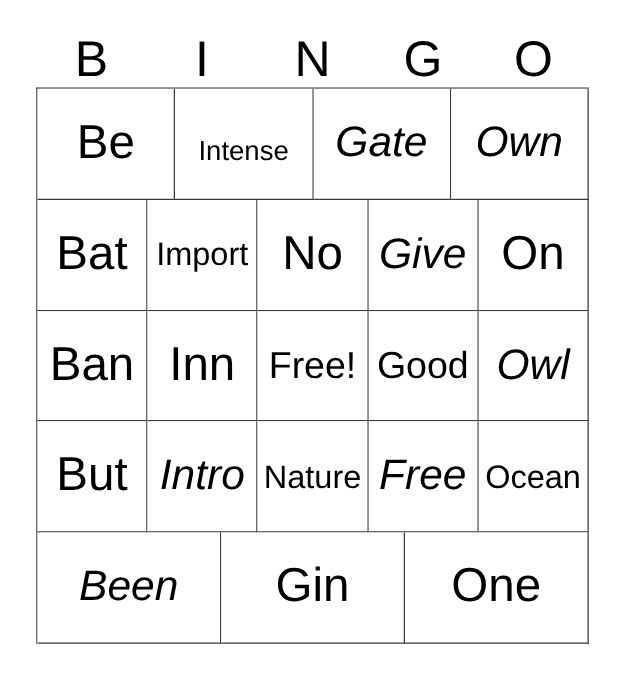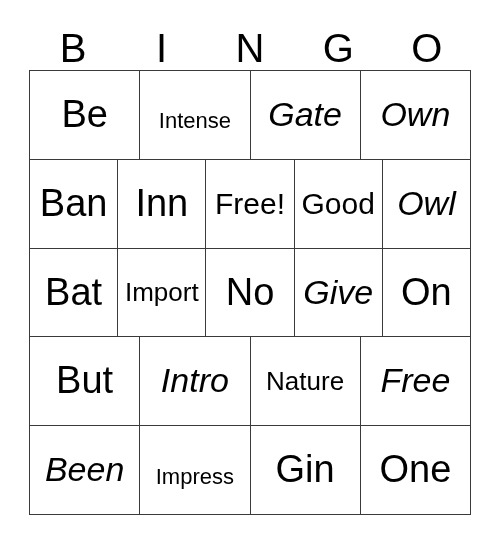--- a/index.html
+++ b/index.html
@@ -106,75 +106,75 @@
       <div class="cell">
           <span class="cell-text fs-lg">Gate</span>
         </div>
       <div class="cell">
           <span class="cell-text fs-lg">Own</span>
         </div>
     </div>
 
     <div class="grid-row">
       <div class="cell">
+          <span class="cell-text fs-xl">Bat</span>
+        </div>
+      <div class="cell">
+          <span class="cell-text fs-sm">Import</span>
+        </div>
+      <div class="cell">
+          <span class="cell-text fs-xl">No</span>
+        </div>
+      <div class="cell">
+          <span class="cell-text fs-lg">Give</span>
+        </div>
+      <div class="cell">
+          <span class="cell-text fs-xl">On</span>
+        </div>
+    </div>
+
+    <div class="grid-row">
+      <div class="cell">
           <span class="cell-text fs-xl">Ban</span>
         </div>
       <div class="cell">
           <span class="cell-text fs-xl">Inn</span>
         </div>
       <div class="cell">
           <span class="cell-text fs-md">Free!</span>
         </div>
       <div class="cell">
           <span class="cell-text fs-md">Good</span>
         </div>
       <div class="cell">
           <span class="cell-text fs-lg">Owl</span>
         </div>
     </div>
 
     <div class="grid-row">
       <div class="cell">
-          <span class="cell-text fs-xl">Bat</span>
-        </div>
-      <div class="cell">
-          <span class="cell-text fs-sm">Import</span>
-        </div>
-      <div class="cell">
-          <span class="cell-text fs-xl">No</span>
-        </div>
-      <div class="cell">
-          <span class="cell-text fs-lg">Give</span>
-        </div>
-      <div class="cell">
-          <span class="cell-text fs-xl">On</span>
-        </div>
-    </div>
-
-    <div class="grid-row">
-      <div class="cell">
           <span class="cell-text fs-xl">But</span>
         </div>
       <div class="cell">
           <span class="cell-text fs-lg">Intro</span>
         </div>
       <div class="cell">
           <span class="cell-text fs-sm">Nature</span>
         </div>
       <div class="cell">
           <span class="cell-text fs-lg">Free</span>
         </div>
+      <div class="cell">
+          <span class="cell-text fs-sm">Ocean</span>
+        </div>
     </div>
 
     <div class="grid-row">
       <div class="cell">
           <span class="cell-text fs-lg">Been</span>
-        </div>
-      <div class="cell">
-          <span class="cell-text fs-xs">Impress</span>
         </div>
       <div class="cell">
           <span class="cell-text fs-xl">Gin</span>
         </div>
       <div class="cell">
           <span class="cell-text fs-xl">One</span>
         </div>
     </div>
 
   </div>

